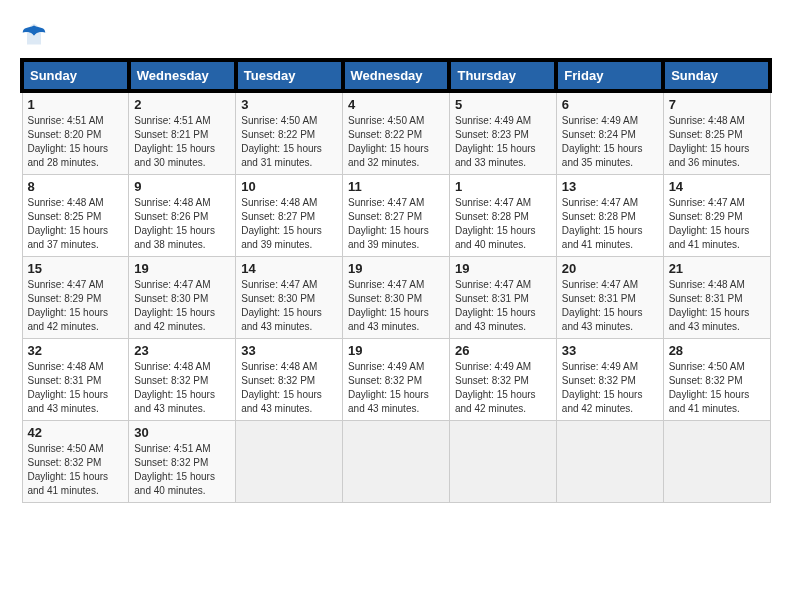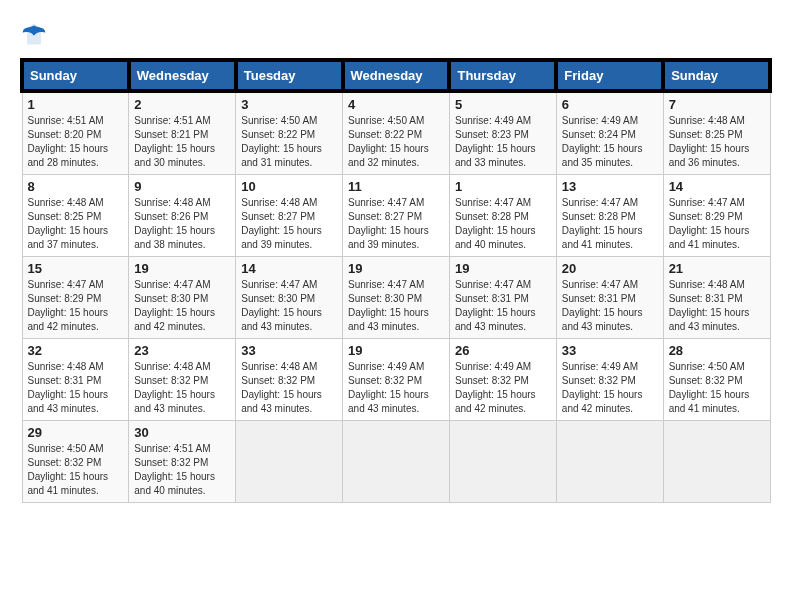--- a/index.html
+++ b/index.html
@@ -174,21 +174,21 @@
         <td><span class="day-num">19</span>
 <span class="day-info">Sunrise: 4:49 AM<br>Sunset: 8:32 PM<br>Daylight: 15 hours and 43 minutes.</span></td>
         <td><span class="day-num">26</span>
 <span class="day-info">Sunrise: 4:49 AM<br>Sunset: 8:32 PM<br>Daylight: 15 hours and 42 minutes.</span></td>
         <td><span class="day-num">33</span>
 <span class="day-info">Sunrise: 4:49 AM<br>Sunset: 8:32 PM<br>Daylight: 15 hours and 42 minutes.</span></td>
         <td><span class="day-num">28</span>
 <span class="day-info">Sunrise: 4:50 AM<br>Sunset: 8:32 PM<br>Daylight: 15 hours and 41 minutes.</span></td>
       </tr>
       <tr>
-        <td><span class="day-num">29</span>
+        <td><span class="day-num">42</span>
 <span class="day-info">Sunrise: 4:50 AM<br>Sunset: 8:32 PM<br>Daylight: 15 hours and 41 minutes.</span></td>
         <td><span class="day-num">30</span>
 <span class="day-info">Sunrise: 4:51 AM<br>Sunset: 8:32 PM<br>Daylight: 15 hours and 40 minutes.</span></td>
         <td class="empty"></td>
         <td class="empty"></td>
         <td class="empty"></td>
         <td class="empty"></td>
         <td class="empty"></td>
       </tr>
     </tbody>

